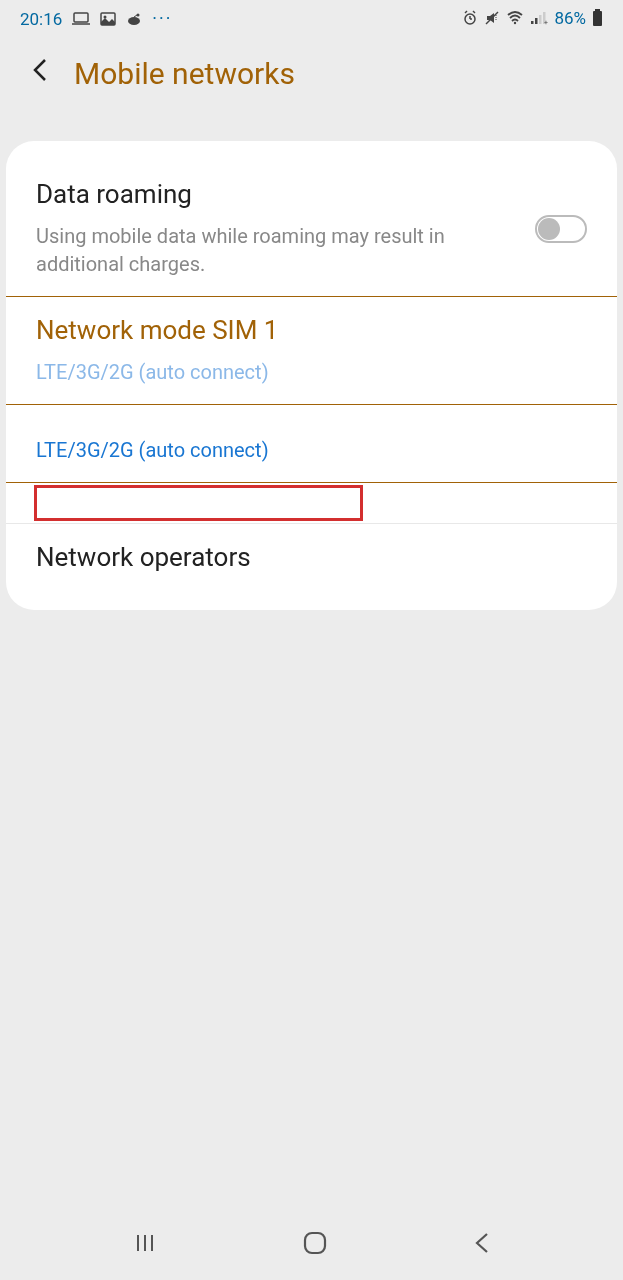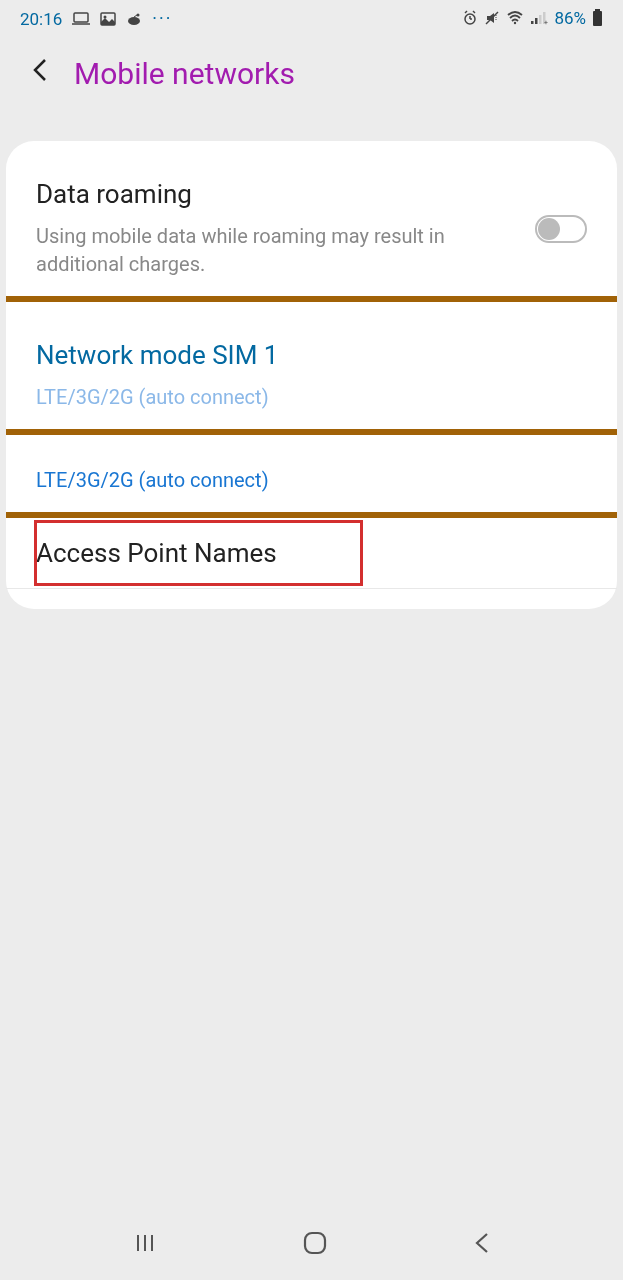--- a/index.html
+++ b/index.html
@@ -54,55 +54,54 @@
     .back-arrow {
       font-size: 28px;
       font-weight: 300;
       cursor: pointer;
       color: #222;
     }
     
     .page-title {
       font-size: 30px;
       font-weight: 400;
-      color: #a21caf;
+      color: #a16207;
     }
     
     .settings-card {
       background: #fff;
       margin: 30px 6px 0 6px;
       border-radius: 28px;
       padding: 20px 0;
     }
     
     .setting-row {
       padding: 18px 30px;
-      border-bottom: 6px solid #a16207;
+      border-bottom: 1px solid #a16207;
       display: flex;
       justify-content: space-between;
       align-items: center;
     }
     
     .setting-row:last-child {
       border-bottom: none;
     }
     
     .setting-content {
       flex: 1;
     }
     
     .setting-title {
       font-size: 26px;
       color: #222;
       font-weight: 400;
     }
     
     .setting-title.disabled {
-      color: #0369a1;
-      margin-top: 20px;
+      color: #a16207;
     }
     
     .setting-subtitle {
       font-size: 20px;
       color: #888;
       margin-top: 13px;
       line-height: 1.4;
     }
     
     .setting-subtitle.blue {
@@ -266,24 +265,26 @@
     </div>
   </div>
 
   <div class="setting-row">
     <div class="setting-content">
       <div class="setting-subtitle blue">LTE/3G/2G (auto connect)</div>
     </div>
   </div>
 
   <div class="setting-row-apn">
-    <div class="setting-title">Access Point Names</div>
     <div class="apn-highlight"></div>
   </div>
 
+  <div class="setting-row" style="border-bottom:none;">
+    <div class="setting-title">Network operators</div>
+  </div>
 
 </div>
 
 <div class="nav-bar">
   <span class="nav-icon">
     <svg width="24" height="24" viewBox="0 0 24 24">
         <line x1="5" y1="4" x2="5" y2="20" stroke="#555" stroke-width="2"></line>
         <line x1="12" y1="4" x2="12" y2="20" stroke="#555" stroke-width="2"></line>
         <line x1="19" y1="4" x2="19" y2="20" stroke="#555" stroke-width="2"></line>
       </svg>

